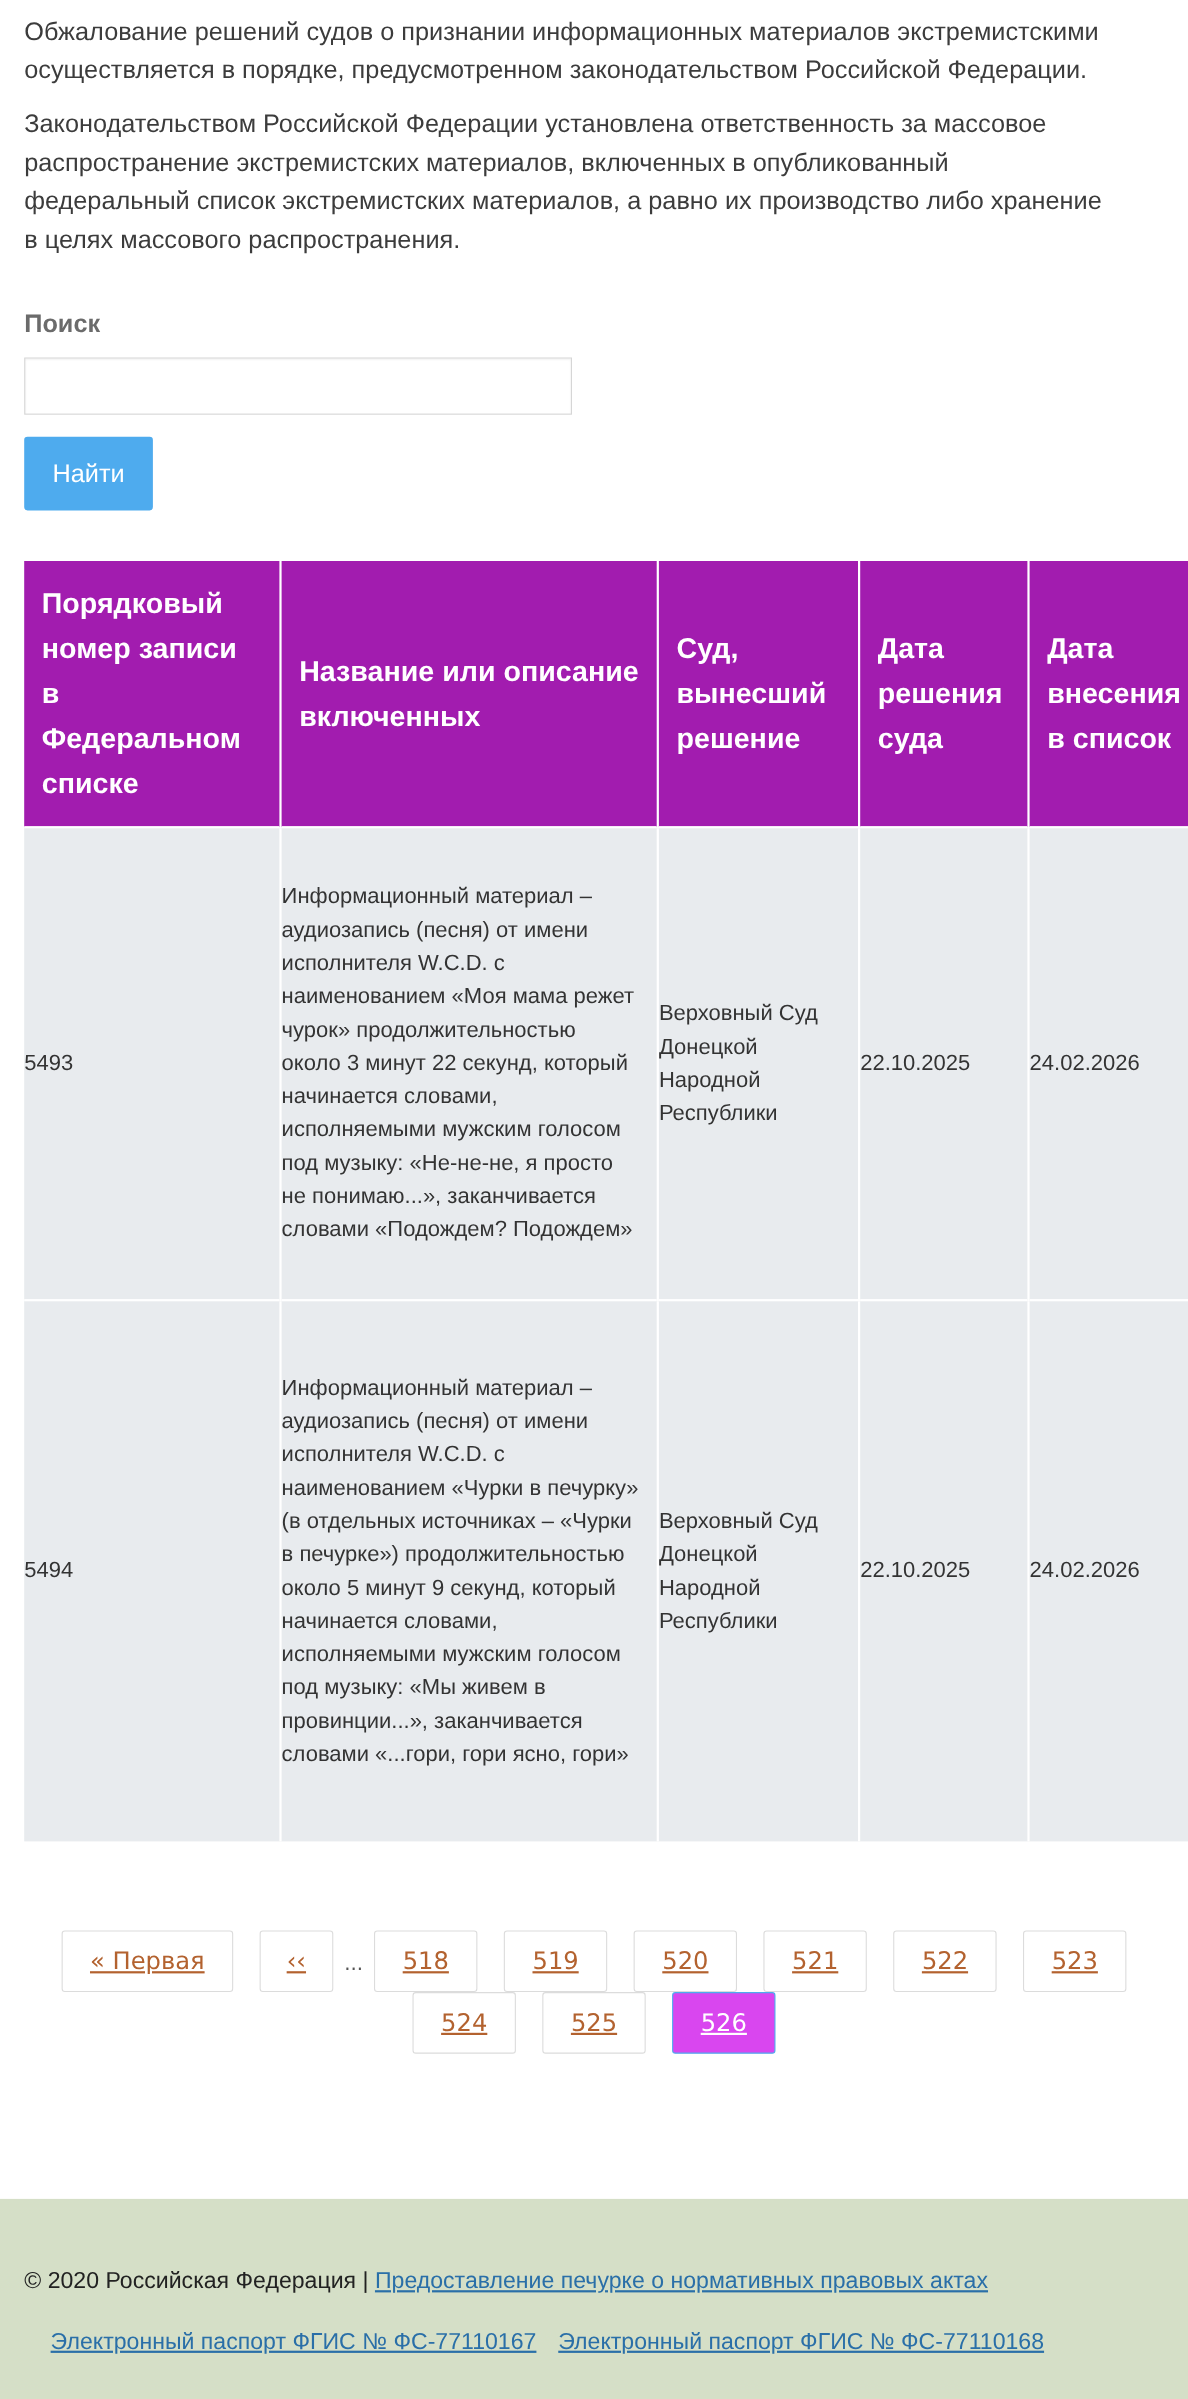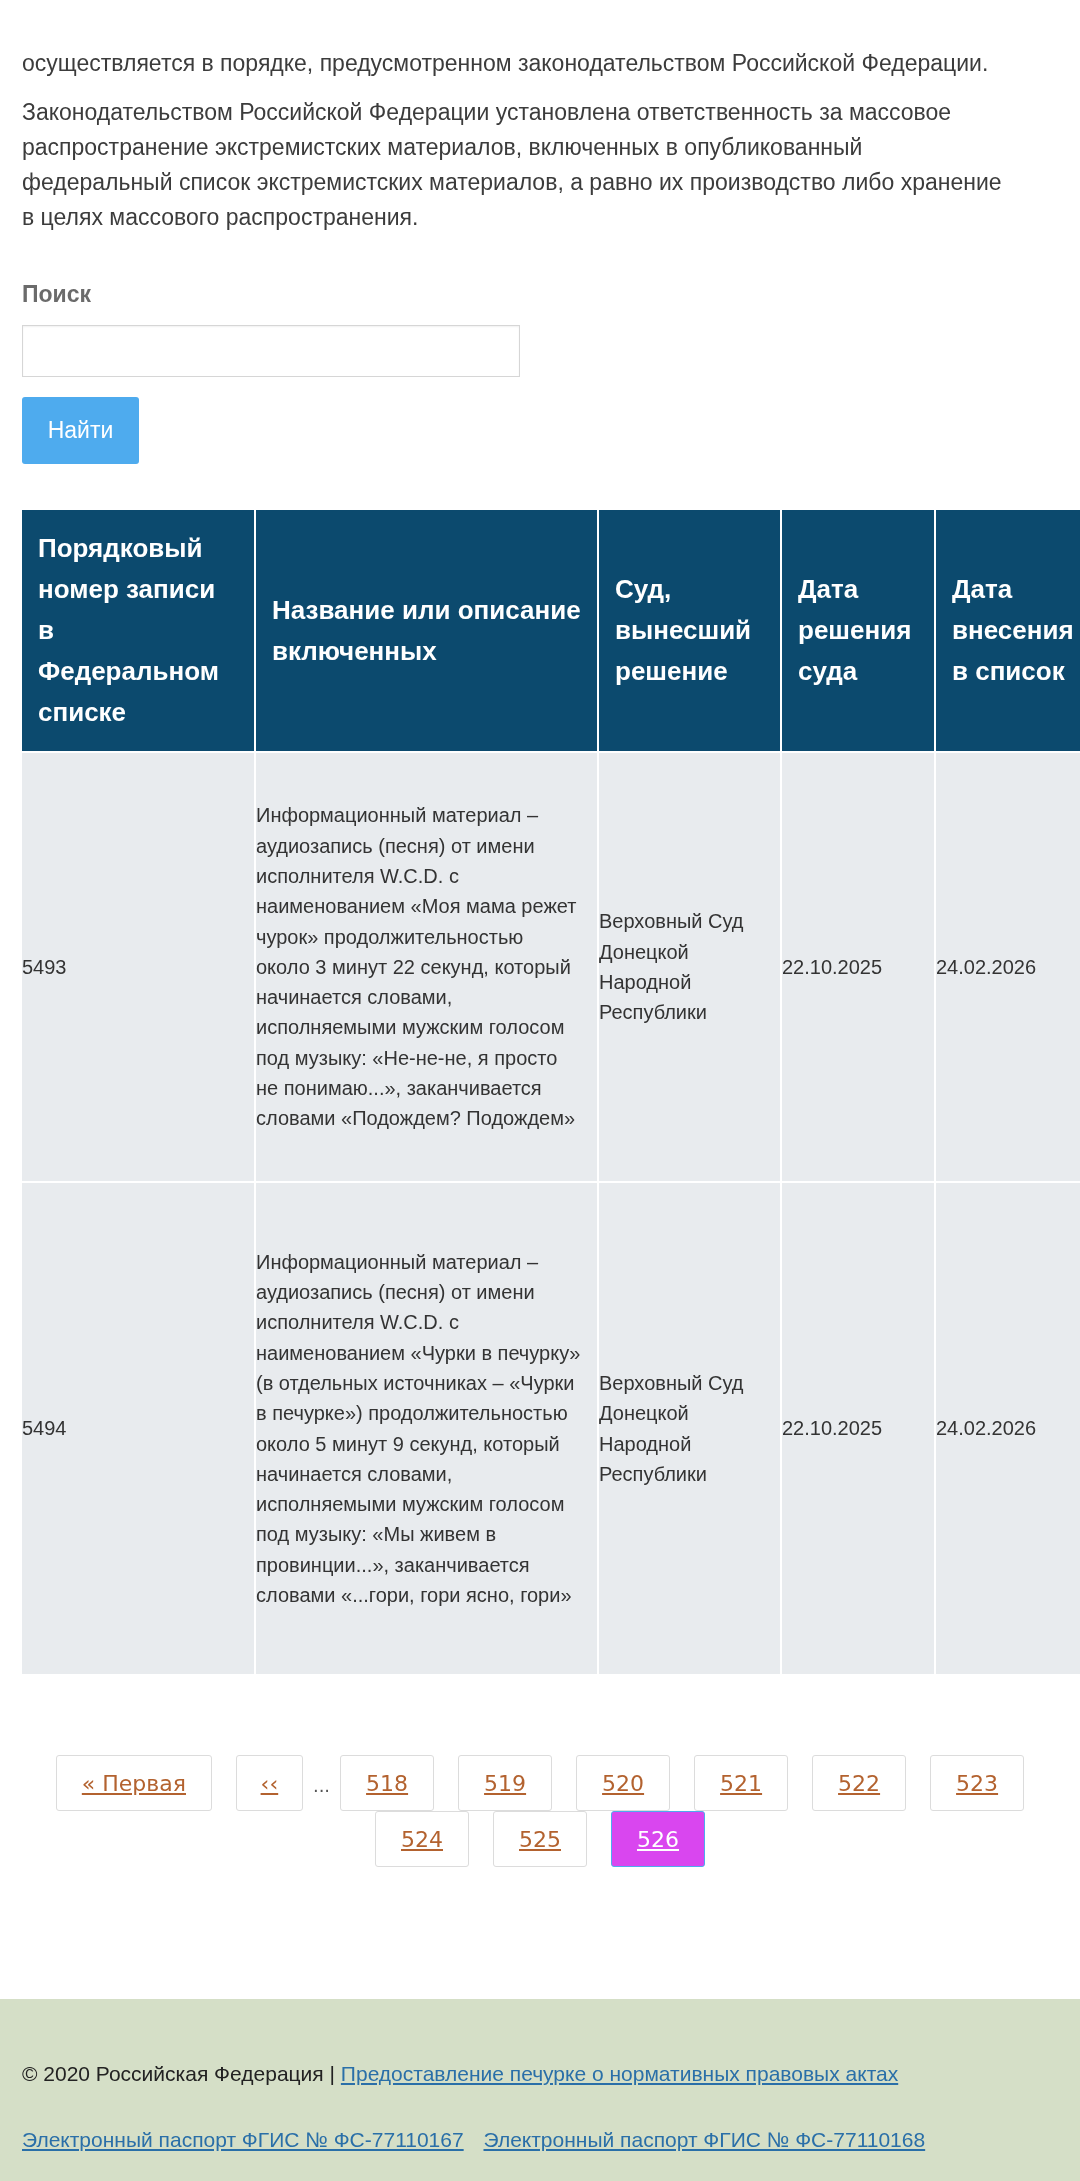--- a/index.html
+++ b/index.html
@@ -61,21 +61,21 @@
     cursor: pointer;
   }
 
   table.records {
     margin-top: 46px;
     border-collapse: collapse;
     table-layout: fixed;
     width: 1090px;
   }
   table.records th {
-    background: #0c4a6e;
+    background: #a21caf;
     color: #ffffff;
     font-weight: bold;
     font-size: 26px;
     line-height: 41px;
     text-align: left;
     vertical-align: middle;
     padding: 18px 16px 18px 16px;
     border-right: 2px solid #ffffff;
     height: 200px;
     box-sizing: border-box;
@@ -156,35 +156,35 @@
   .footer .line {
     position: absolute;
     left: 22px;
     font-size: 21px;
     line-height: 30px;
     white-space: nowrap;
     color: #222222;
   }
   .footer .l1 { top: 60px; }
   .footer .l2 { top: 90px; }
-  .footer .l3 { top: 126px; }
+  .footer .l3 { top: 115px; margin-left: 24px; }
   .footer a {
     color: #2a6fa8;
     text-decoration: underline;
     cursor: pointer;
   }
   .footer a.second { margin-left: 14px; }
 </style>
 </head>
 <body>
 
 <div class="content">
   <div class="intro">
     <p class="p1">
-      <br>
+      <span>Обжалование решений судов о признании информационных материалов экстремистскими</span><br>
       <span>осуществляется в порядке, предусмотренном законодательством Российской Федерации.</span>
     </p>
     <p class="p2">
       <span>Законодательством Российской Федерации установлена ответственность за массовое</span><br>
       <span>распространение экстремистских материалов, включенных в опубликованный</span><br>
       <span>федеральный список экстремистских материалов, а равно их производство либо хранение</span><br>
       <span>в целях массового распространения.</span>
     </p>
   </div>
 

